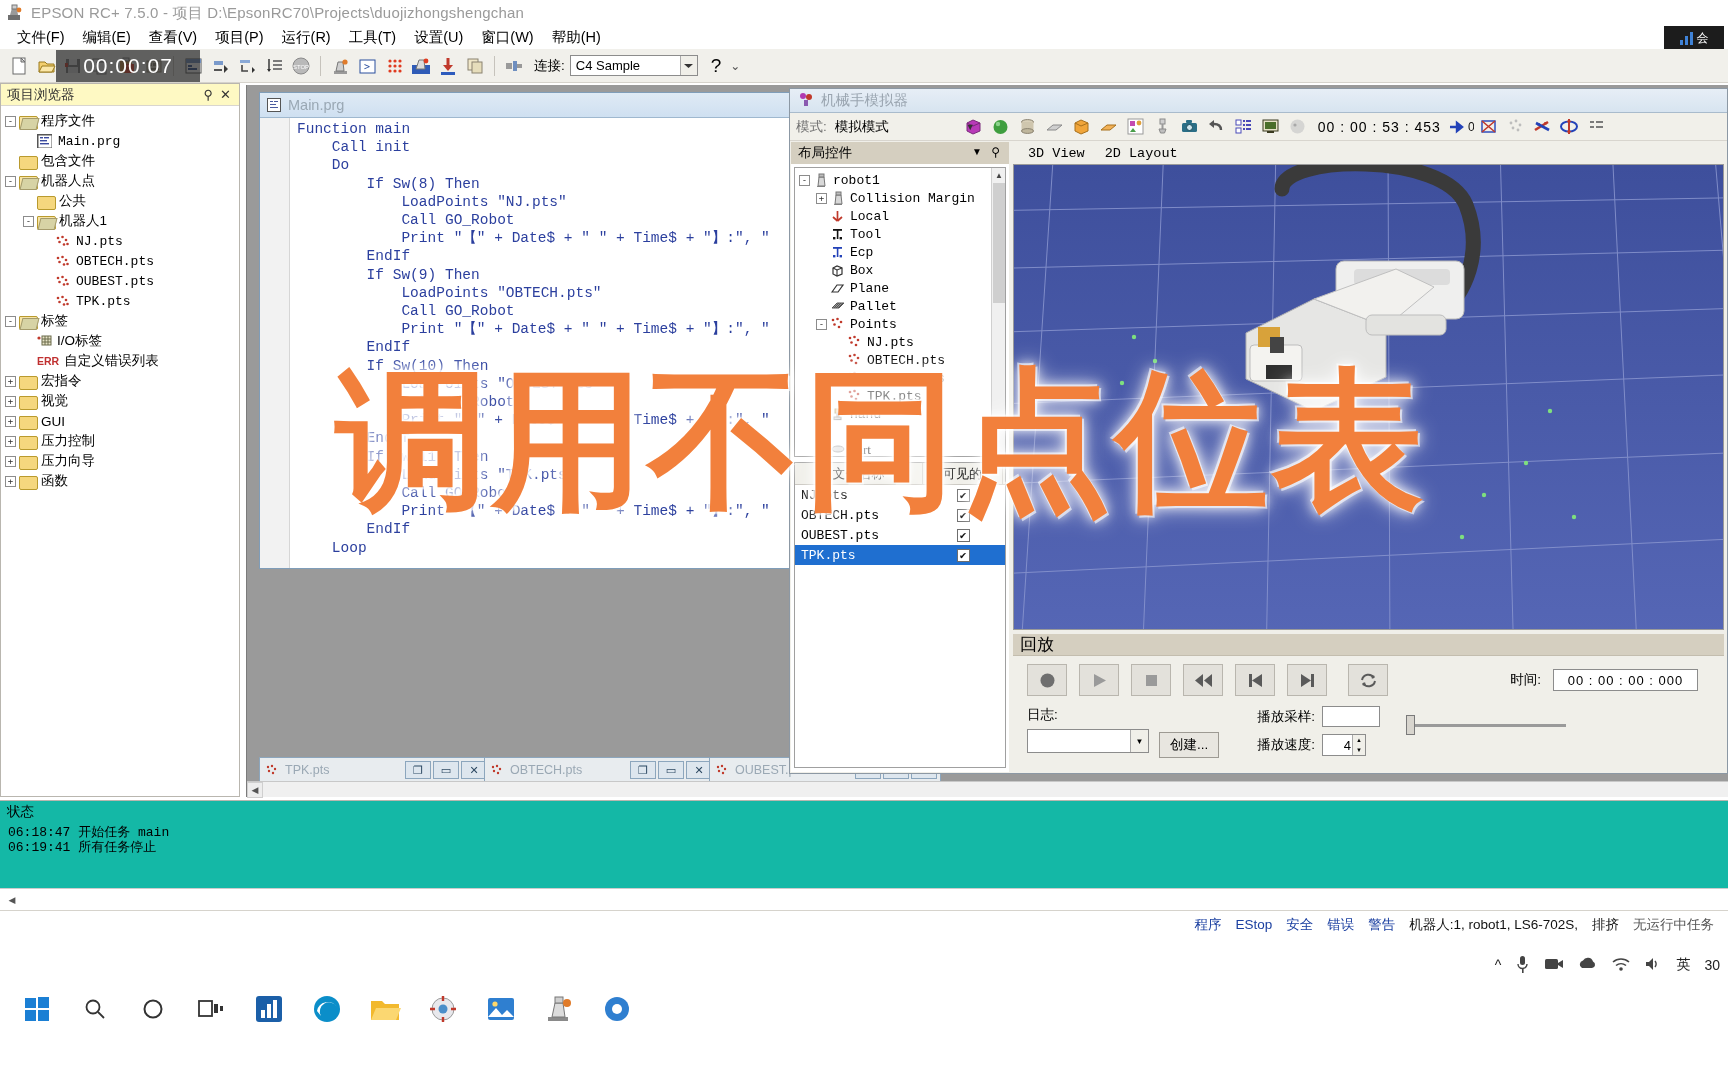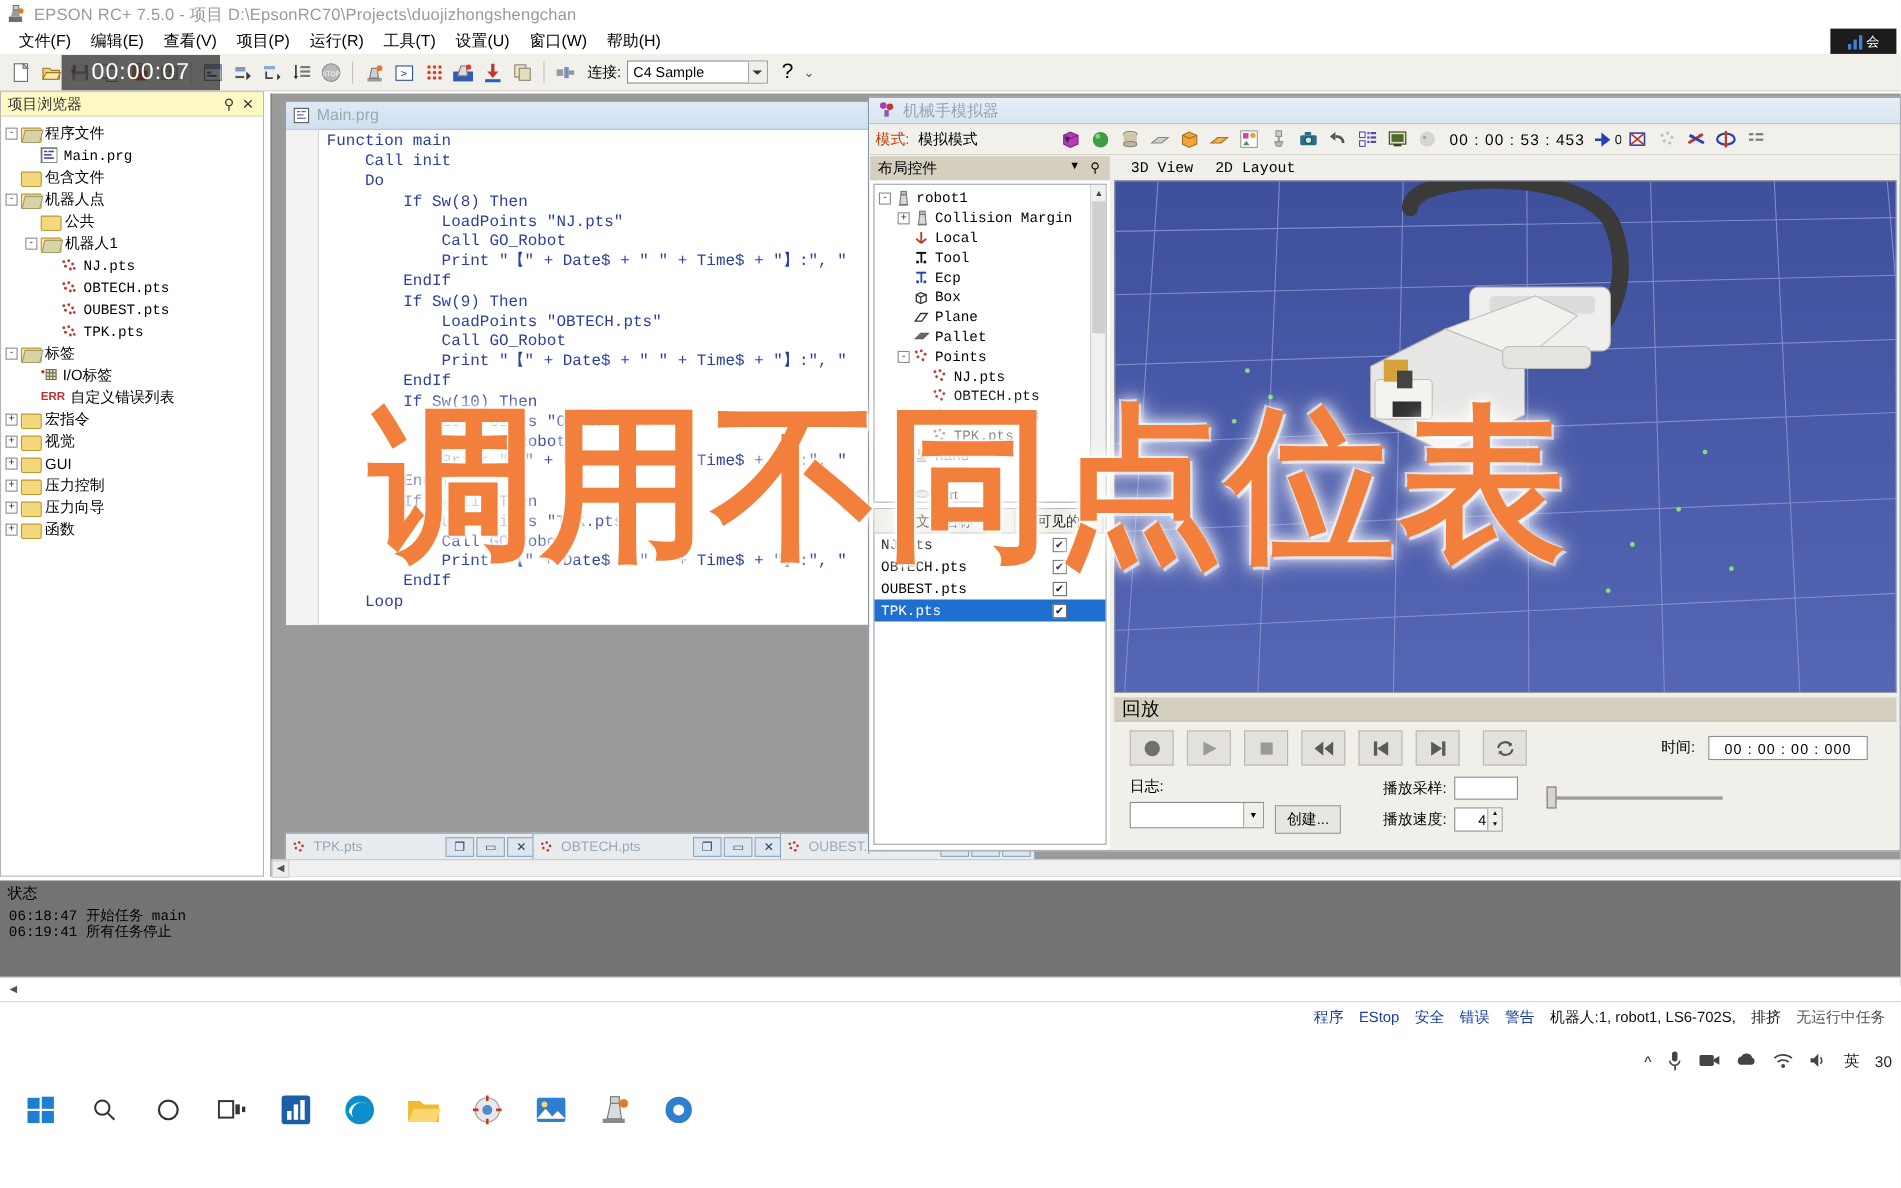--- a/index.html
+++ b/index.html
@@ -140,21 +140,21 @@
   
   .sim {
     position:absolute; left:789px; top:88px; width:939px; height:686px;
     background:#f0efe9; border:1px solid #8c98a4;
   }
   .sim-title { height:24px; background:linear-gradient(#e7eef6,#d7e4f0);
      display:flex; align-items:center; padding-left:8px; border-bottom:1px solid #a9bbcc;}
   .sim-title .tx { color:#9aa5b0; font-size:14.5px; margin-left:7px;}
   .sim-toolbar { height:28px; background:#f1f0ea; display:flex; align-items:center;
      padding-left:6px; border-bottom:1px solid #d8d5ce; gap:2px;}
-  .sim-toolbar .lb { font-size:13.5px; color:#c2410c; margin-right:6px; white-space:nowrap;}
+  .sim-toolbar .lb { font-size:13.5px; color:#737373; margin-right:6px; white-space:nowrap;}
   .sim-mode { width:124px; height:20px; display:flex; align-items:center; font-size:13.5px;
      position:relative; background:#f1f0ea;}
   .sim-mode .av { position:absolute; right:-16px; top:5px; font-size:9px; color:#333;}
   .si { width:25px; height:24px; display:flex; align-items:center; justify-content:center; flex:0 0 auto;}
   .simtime { font-size:14px; color:#000; margin:0 6px; font-family:"Liberation Sans",sans-serif;
      letter-spacing:1px; white-space:nowrap;}
 
   
   .sim-left { position:absolute; left:1px; top:53px; width:218px; bottom:1px; background:#fff;}
   .layout-head { height:22px; background:#d5cfc0; display:flex; align-items:center;
@@ -216,21 +216,21 @@
      display:flex; align-items:center; position:relative; font-size:13px; padding-right:14px;
      justify-content:flex-end;}
   .spin .sp { position:absolute; right:0; top:0; width:13px; height:20px; display:flex;
      flex-direction:column;}
   .spin .sp i { flex:1; background:#f0efe9; border-left:1px solid #aaa; font-size:6px;
      display:flex; align-items:center; justify-content:center; font-style:normal;}
   .slider-track { position:absolute; width:160px; height:3px; background:#9a9a9a;}
   .slider-thumb { position:absolute; width:9px; height:20px; background:#d8d5ce; border:1px solid #7a7a7a;}
 
   
-  .statuswin { position:absolute; left:0; top:800px; width:1728px; height:96px; background:#737373;
+  .statuswin { position:absolute; left:0; top:800px; width:1728px; height:96px; background:#14b8a6;
      border-top:1px solid #b9b6af;}
   .statuswin .sh { height:22px; display:flex; align-items:center; padding-left:7px; font-size:13.5px;}
   .statuswin .body { position:absolute; left:4px; top:22px; right:4px; bottom:4px;
      font-family:"Liberation Mono","DejaVu Sans Mono",monospace; font-size:13px; line-height:15px;
      padding:2px 0 0 4px;}
 
   .statusbar-h { position:absolute; left:0; top:888px; width:1728px; height:22px;
      background:#fff; display:flex; align-items:center; border-top:1px solid #ccc;}
   .statusbar-h .lft { width:16px; height:16px; margin-left:4px; display:flex;
      align-items:center; justify-content:center; font-size:9px; color:#555;}

